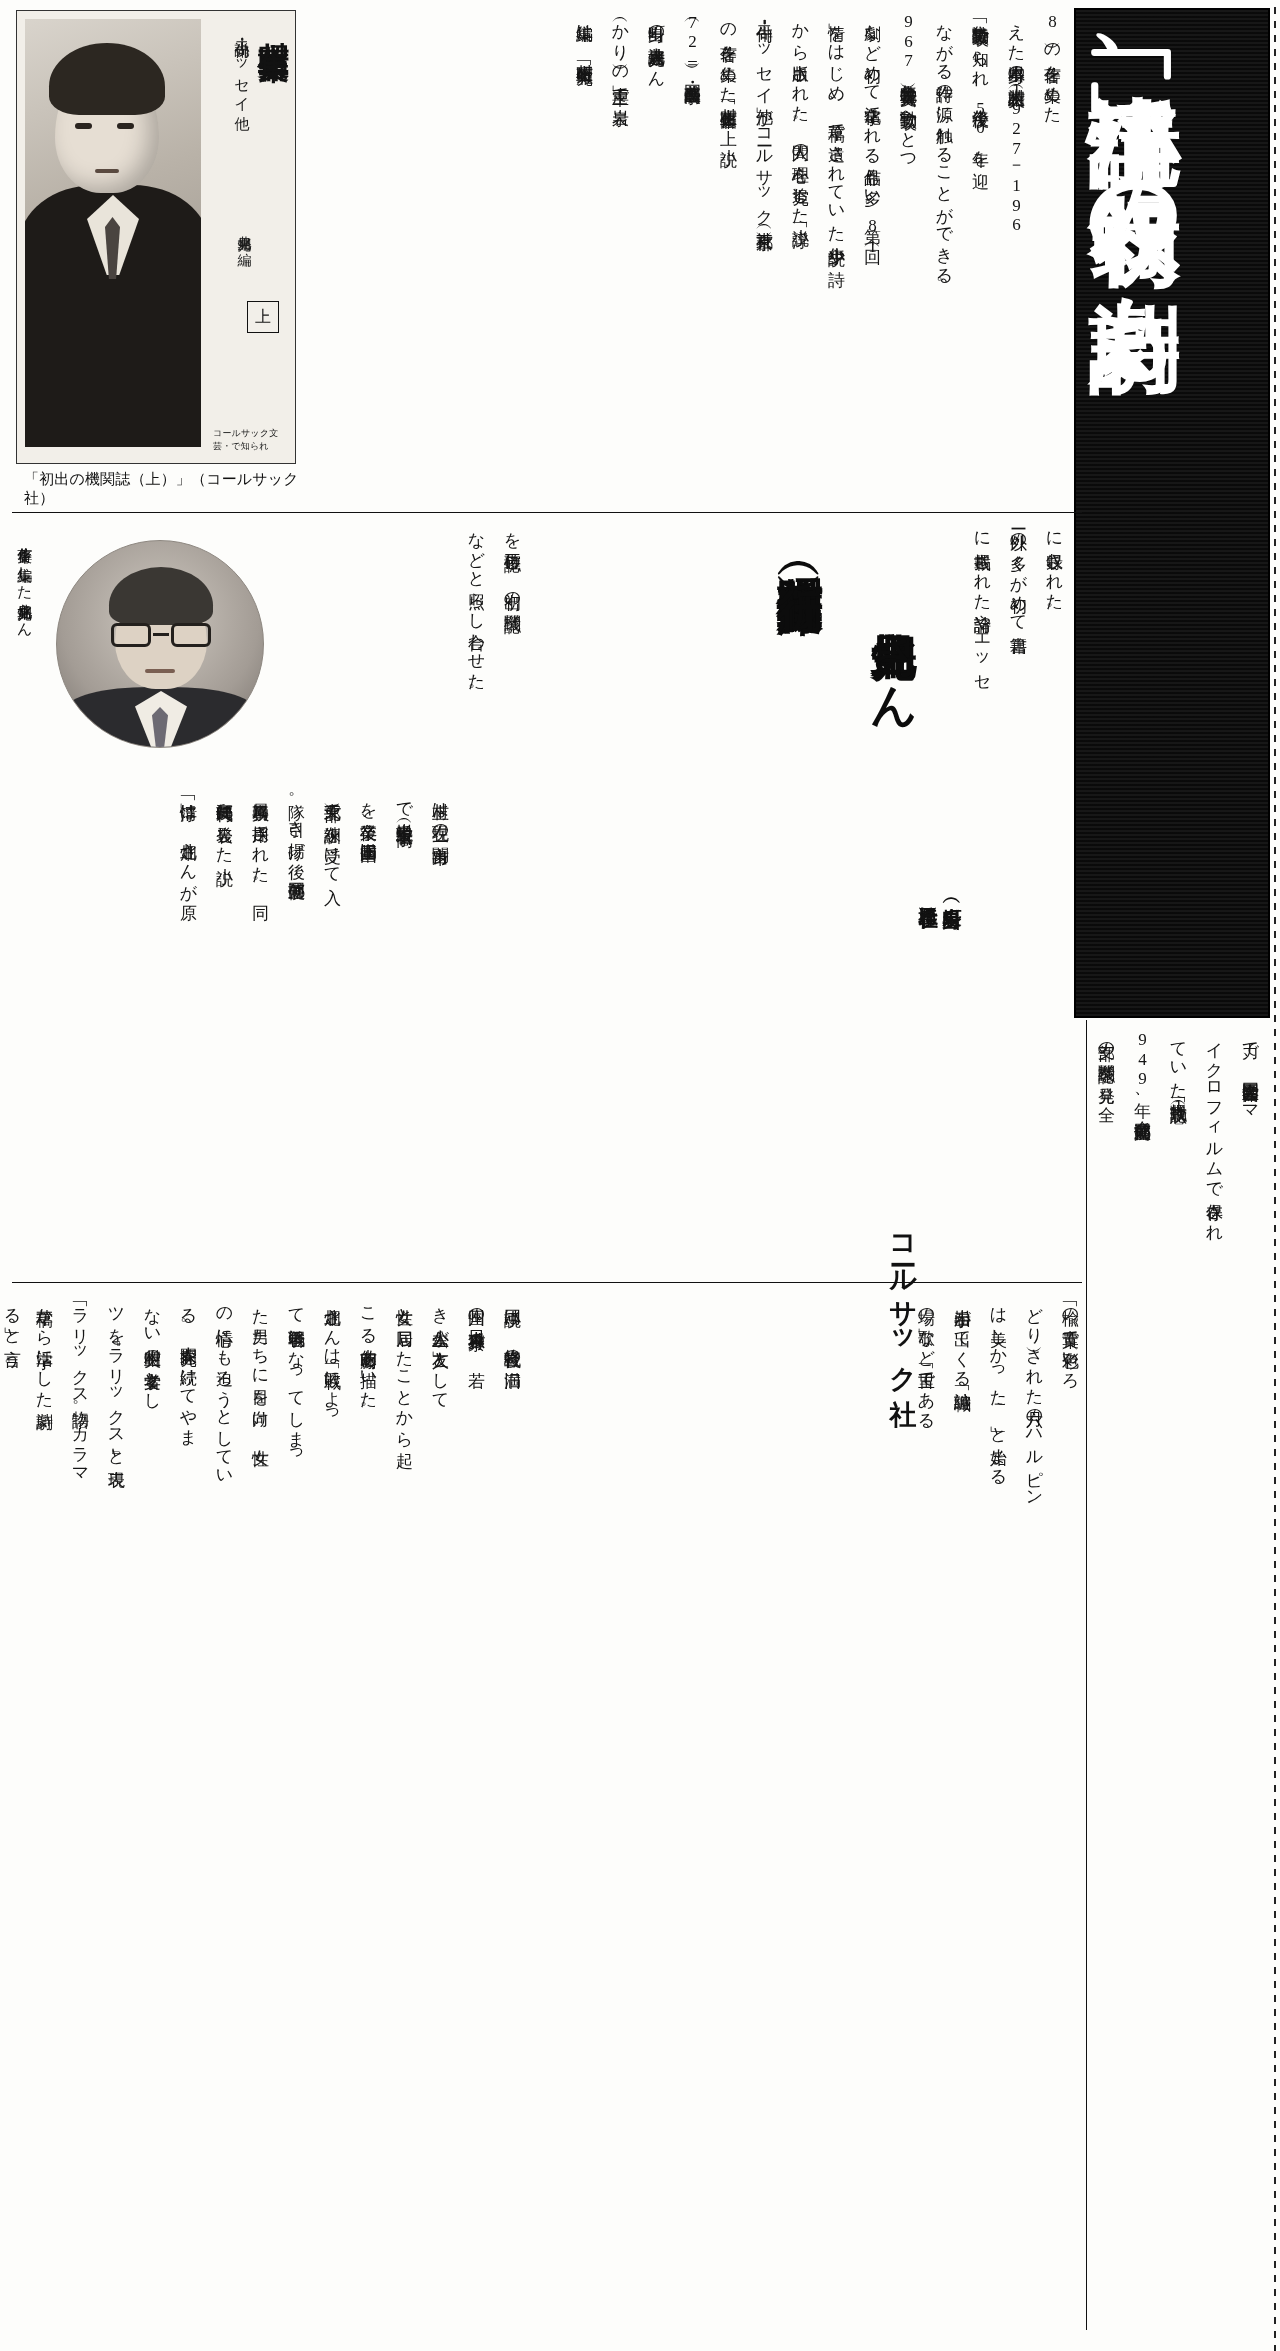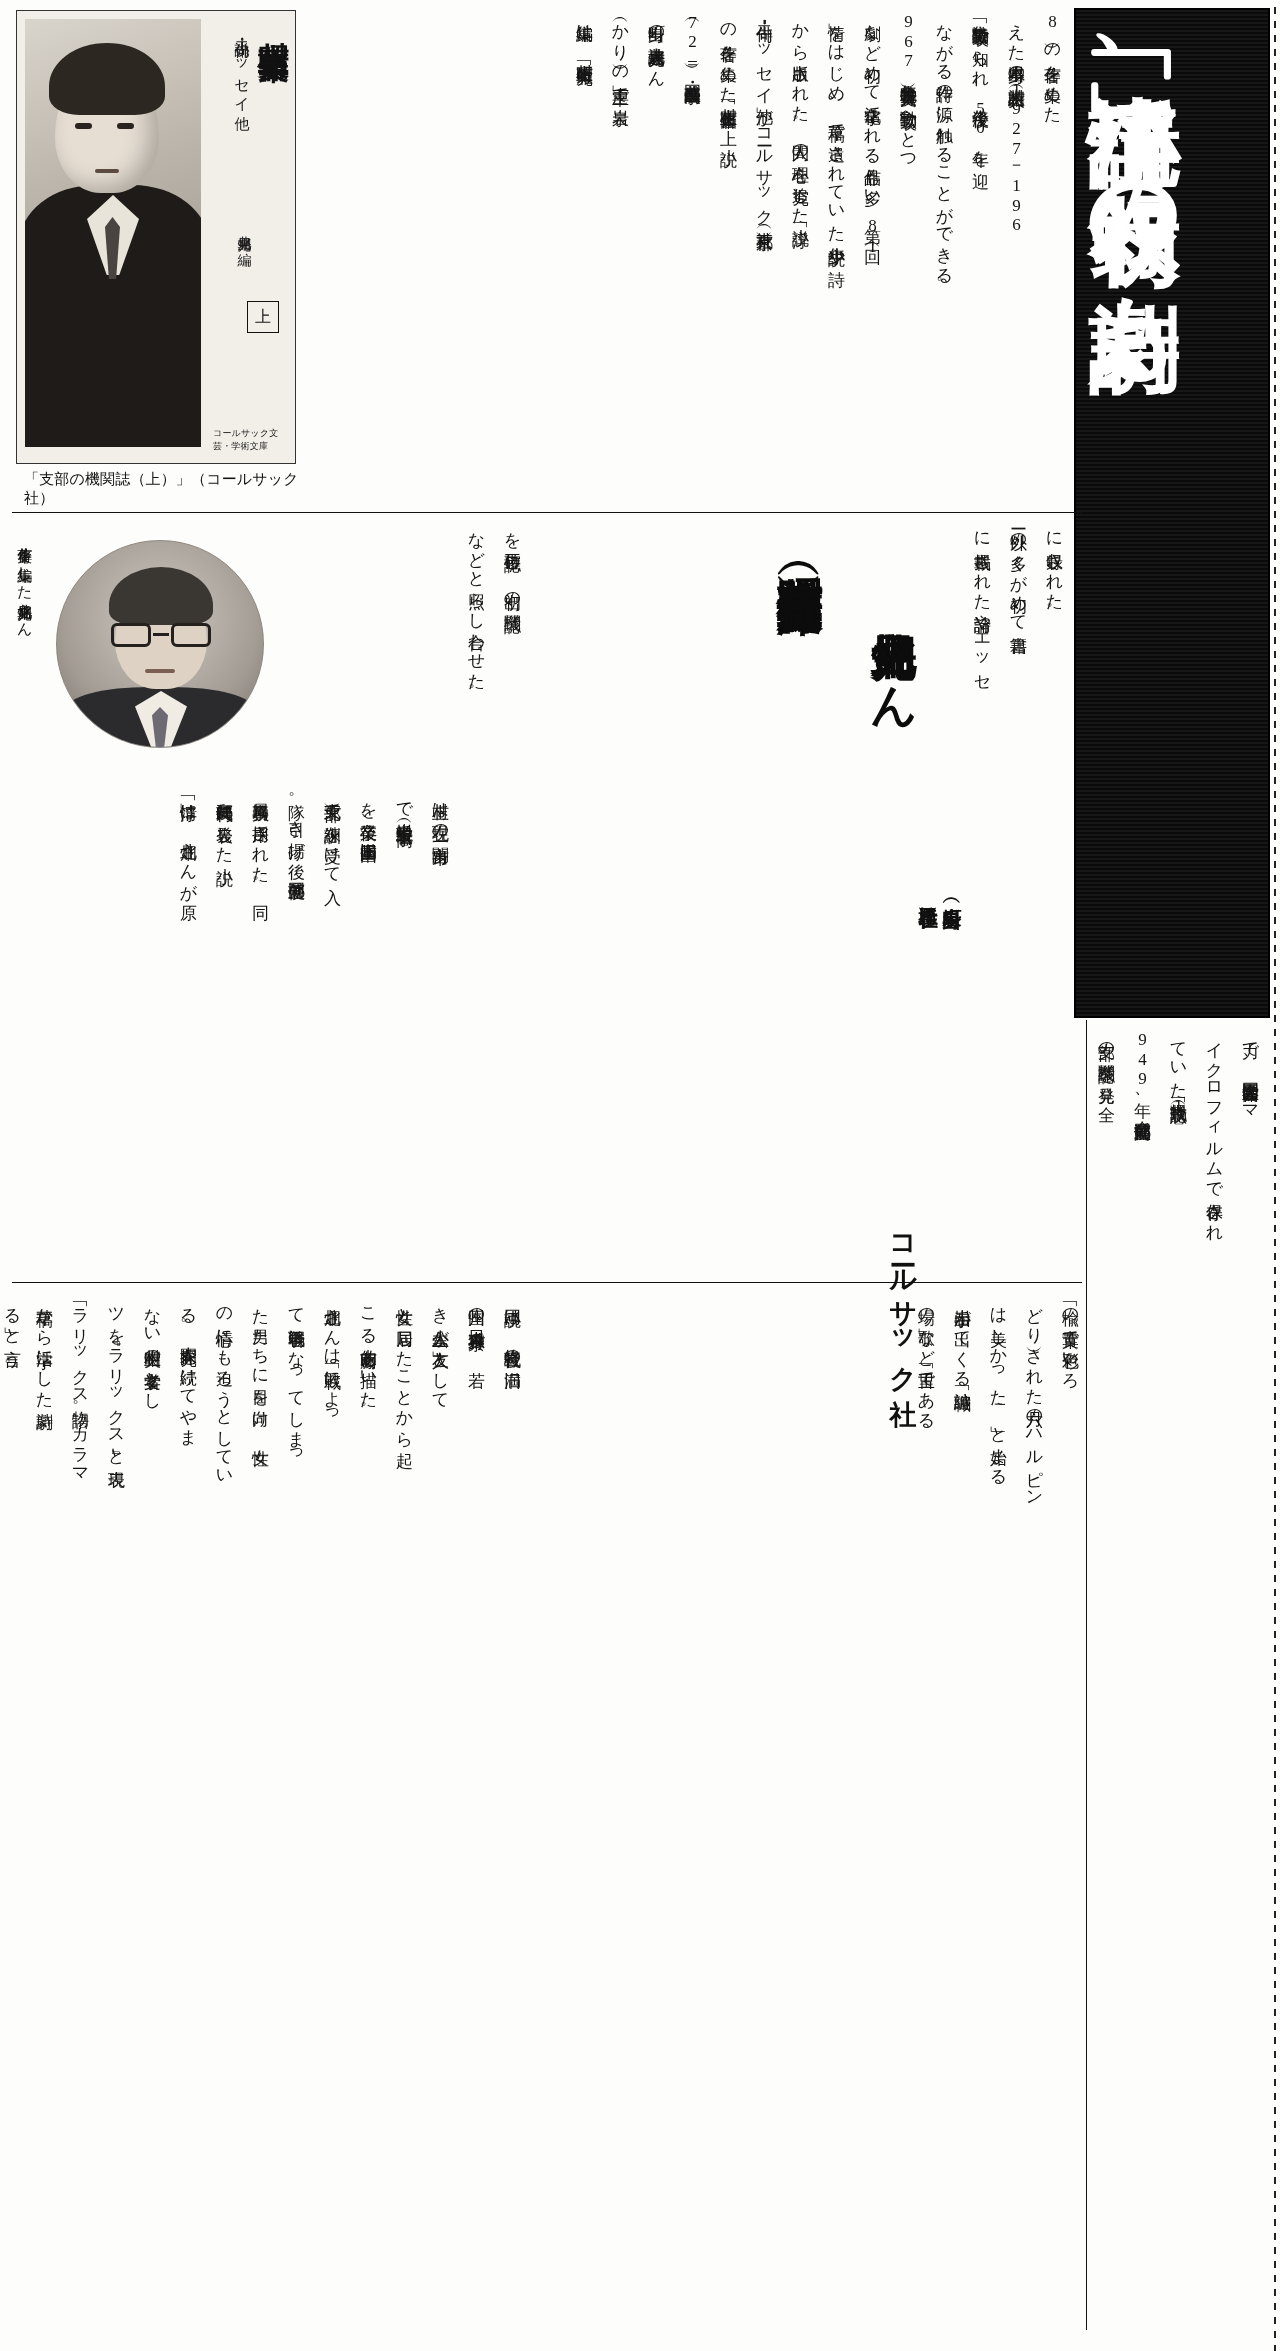--- a/index.html
+++ b/index.html
@@ -447,23 +447,23 @@
       <div class="face"></div>
       <div class="hair"></div>
       <div class="eye l"></div>
       <div class="eye r"></div>
       <div class="mouth"></div>
     </div>
     <div class="cover-title vtext">村上昭夫著作集</div>
     <div class="cover-sub1 vtext">小説・俳句・エッセイ他</div>
     <div class="cover-sub2 vtext">北畑光男　編</div>
     <div class="cover-vol">上</div>
-    <div class="cover-imprint">コールサック文芸・学術文庫</div>
+    <div class="cover-imprint">コールサック文芸・で知られ</div>
   </div>
-  <div id="book-caption">「支部の機関誌（上）」（コールサック社）</div>
+  <div id="book-caption">「初出の機関誌（上）」（コールサック社）</div>
 
   <div id="author-photo">
     <div class="a-suit"></div>
     <div class="a-shirt"></div>
     <div class="a-tie"></div>
     <div class="a-face"></div>
     <div class="a-hair"></div>
     <div class="a-glasses">
         <i class="l"></i>
         <i class="r"></i>

